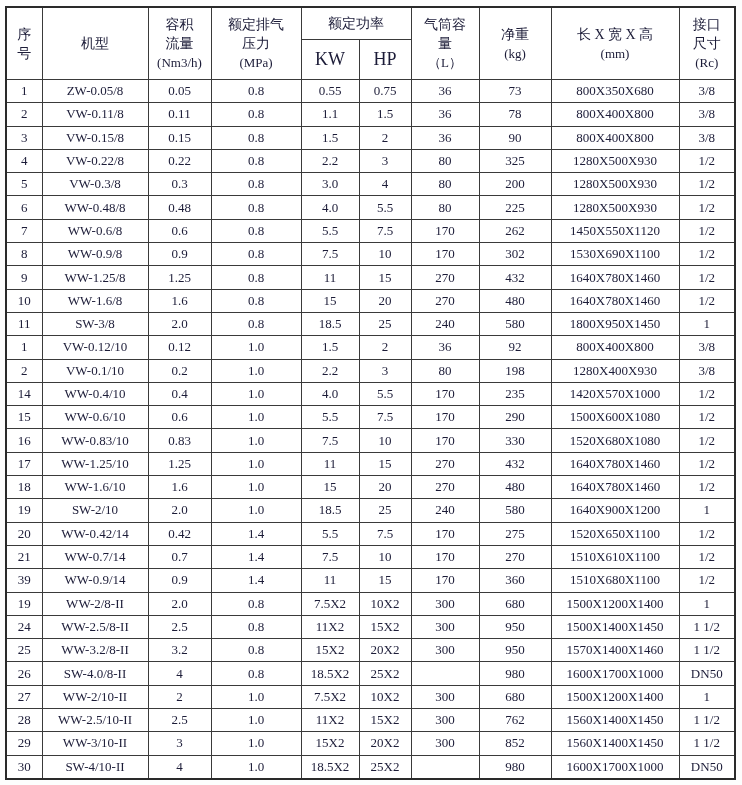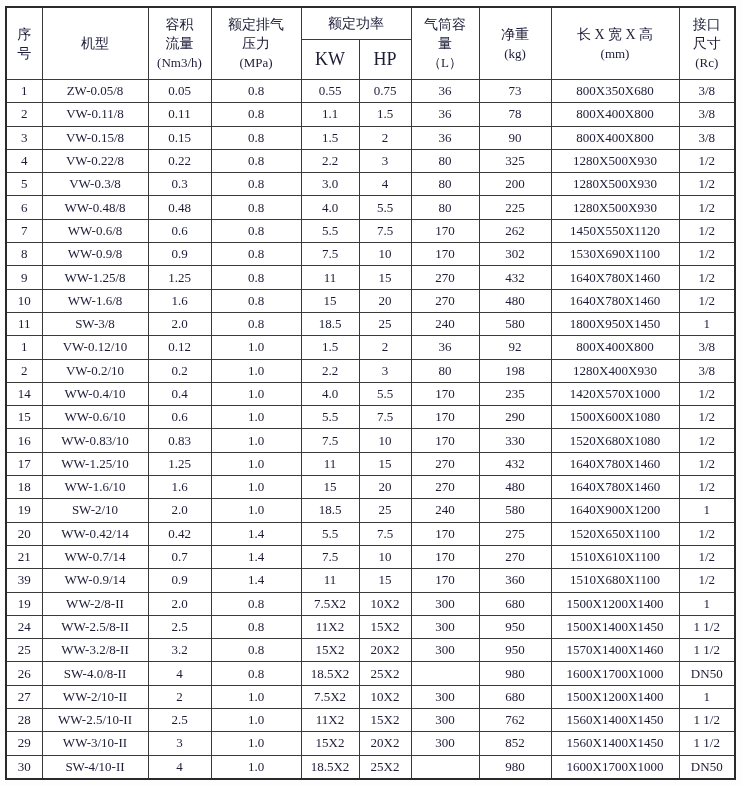--- a/index.html
+++ b/index.html
@@ -245,21 +245,21 @@
           <td>1.0</td>
           <td>1.5</td>
           <td>2</td>
           <td>36</td>
           <td>92</td>
           <td>800X400X800</td>
           <td>3/8</td>
         </tr>
         <tr>
           <td>2</td>
-          <td>VW-0.2/10</td>
+          <td>VW-0.1/10</td>
           <td>0.2</td>
           <td>1.0</td>
           <td>2.2</td>
           <td>3</td>
           <td>80</td>
           <td>198</td>
           <td>1280X400X930</td>
           <td>3/8</td>
         </tr>
         <tr>

